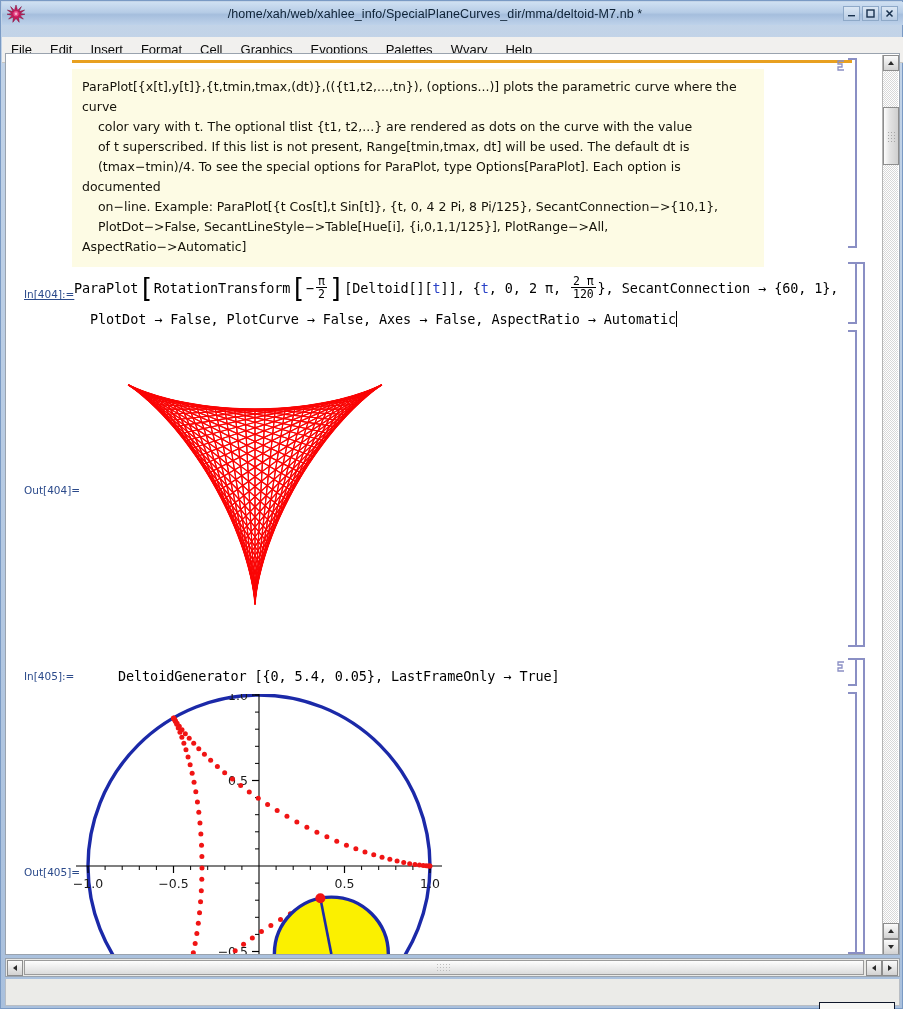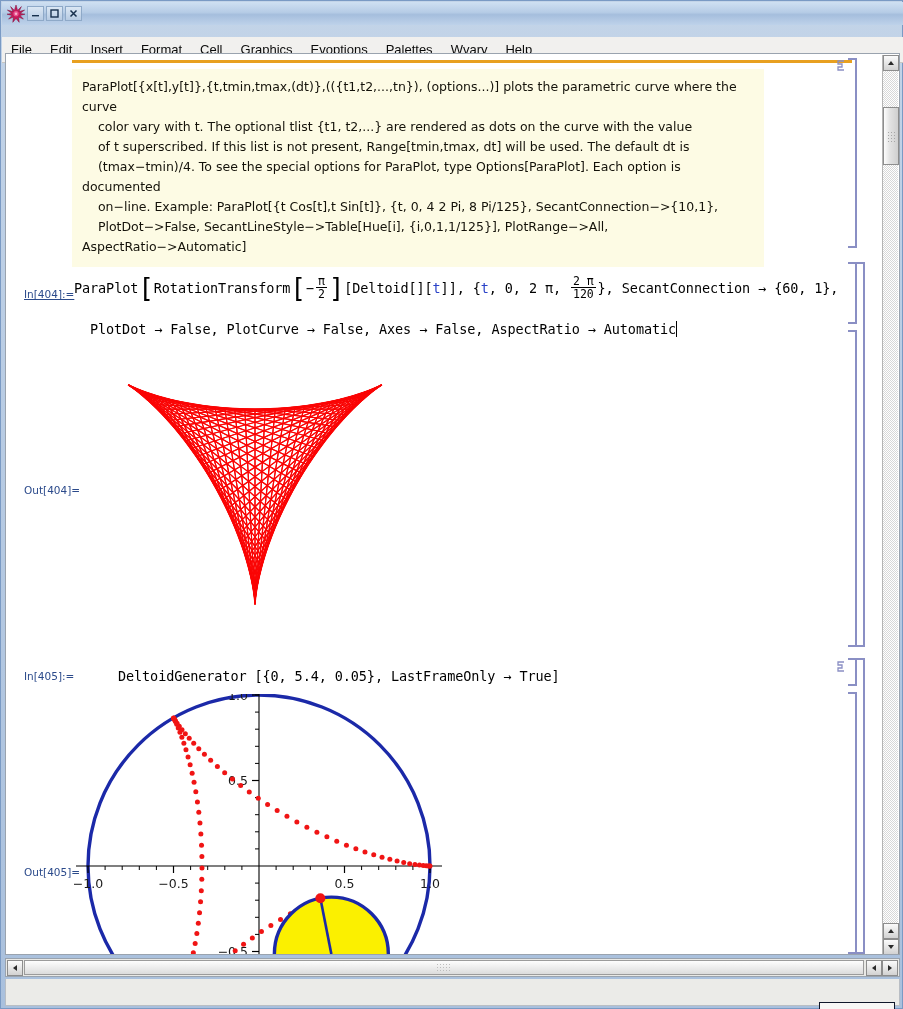--- a/index.html
+++ b/index.html
@@ -194,20 +194,21 @@
   <div class="titlebar">
     <div class="app-icon">
       <svg width="20" height="19" viewBox="0 0 20 19">
         <g fill="#c8195a" stroke="#7d0f38" stroke-width="0.5">
           <path d="M10 1 L11.6 6.4 L15.4 2.6 L13 7.6 L18.6 6.1 L14.1 9.4 L19 10.2 L14 11.4 L17.4 15.1 L12.6 13.1 L13.2 18.3 L10 14.4 L6.8 18.3 L7.4 13.1 L2.6 15.1 L6 11.4 L1 10.2 L5.9 9.4 L1.4 6.1 L7 7.6 L4.6 2.6 L8.4 6.4 Z"></path>
         </g>
         <circle cx="10" cy="9.7" r="2.6" fill="#e8538f"></circle>
         <circle cx="10" cy="9.7" r="1.2" fill="#f6b4cf"></circle>
       </svg>
     </div>
+    <div class="title-text">/home/xah/web/xahlee_info/SpecialPlaneCurves_dir/mma/deltoid-M7.nb *</div>
     <div class="win-btns">
       <div class="win-btn">
         <svg width="11" height="11" viewBox="0 0 11 11">
             <rect x="2" y="7" width="7" height="1.4" fill="#17304d"></rect>
           </svg>
       </div>
       <div class="win-btn">
         <svg width="11" height="11" viewBox="0 0 11 11">
             <rect x="2" y="2" width="7" height="7" fill="none" stroke="#17304d" stroke-width="1.4"></rect>
           </svg>
@@ -245,21 +246,21 @@
     (tmax−tmin)/4. To see the special options for ParaPlot, type Options[ParaPlot]. Each option is documented
     on−line. Example: ParaPlot[{t Cos[t],t Sin[t]}, {t, 0, 4 2 Pi, 8 Pi/125}, SecantConnection−&gt;{10,1},
     PlotDot−&gt;False, SecantLineStyle−&gt;Table[Hue[i], {i,0,1,1/125}], PlotRange−&gt;All, AspectRatio−&gt;Automatic]</div>
         </div>
       </div>
 
       <div class="iolabel" style="left:18px;top:234px;text-decoration:underline;">In[404]:=</div>
 
       <div class="codecell" style="left:68px;top:222px;">
         <span>ParaPlot</span><span class="bigbr">[</span><span>RotationTransform</span><span class="bigbr">[</span><span>−</span><span class="frac"><span class="num">π</span><span class="den">2</span></span><span class="bigbr">]</span><span>[Deltoid[][</span><span class="kvar">t</span><span>]], {</span><span class="kvar">t</span><span>, 0, 2 π, </span><span class="frac"><span class="num">2 π</span><span class="den">120</span></span><span>}, SecantConnection → {60, 1},</span>
-        <div style="margin-left:16px;margin-top:18px;"><span>PlotDot → False, PlotCurve → False, Axes → False, AspectRatio → Automatic</span><span class="caret"></span></div>
+        <div style="margin-left:16px;margin-top:8px;"><span>PlotDot → False, PlotCurve → False, Axes → False, AspectRatio → Automatic</span><span class="caret"></span></div>
       </div>
 
       <div class="iolabel" style="left:18px;top:430px;">Out[404]=</div>
 
       <div style="position:absolute;left:64px;top:278px;width:370px;height:315px;">
         <svg id="svg-envelope" width="370" height="315" viewBox="0 0 370 315">
             <line x1="185.00" y1="272.48" x2="185.00" y2="77.18" stroke="#fa0505" stroke-width="1.15"></line>
             <line x1="185.01" y1="272.07" x2="174.79" y2="77.04" stroke="#fa0505" stroke-width="1.15"></line>
             <line x1="185.06" y1="270.87" x2="164.64" y2="76.64" stroke="#fa0505" stroke-width="1.15"></line>
             <line x1="185.19" y1="268.88" x2="154.64" y2="75.99" stroke="#fa0505" stroke-width="1.15"></line>

